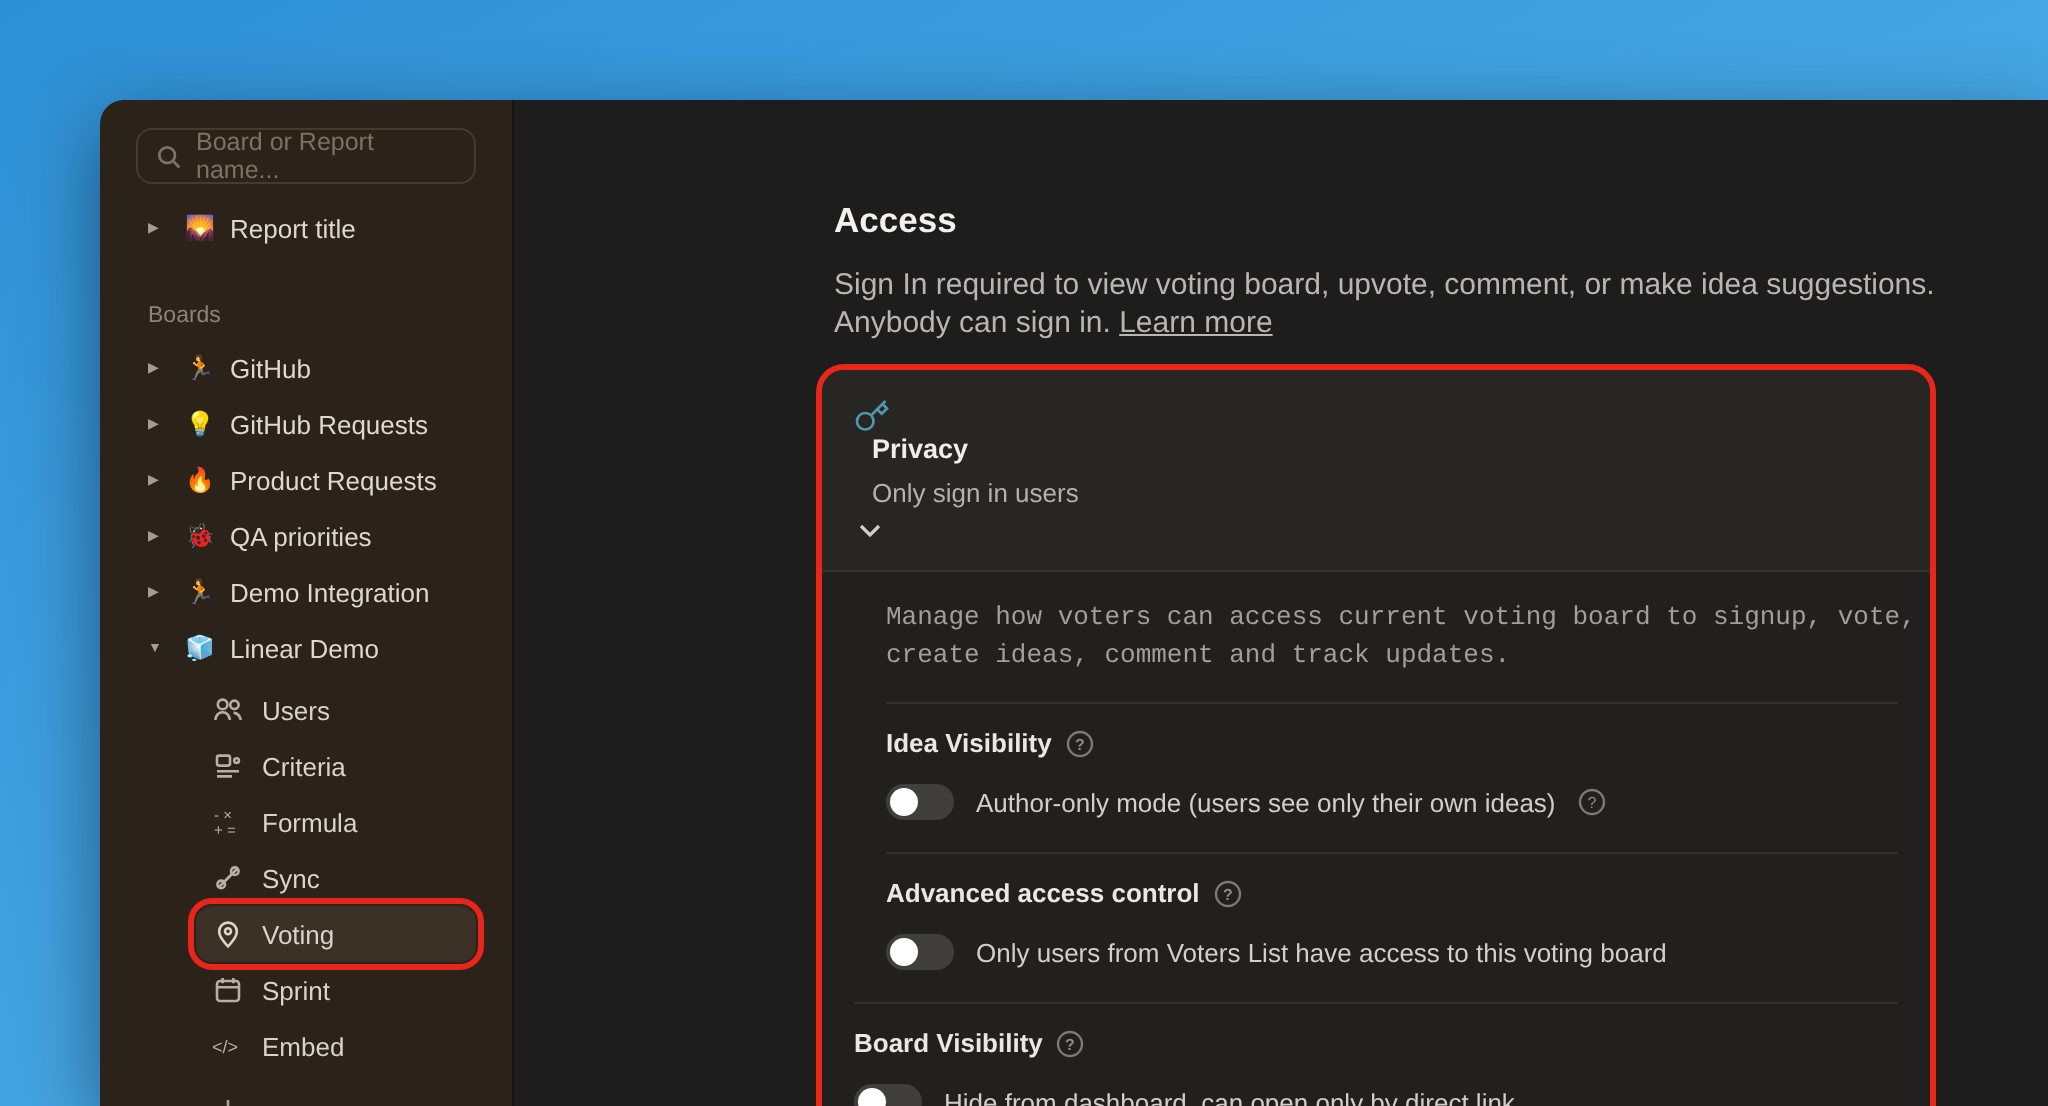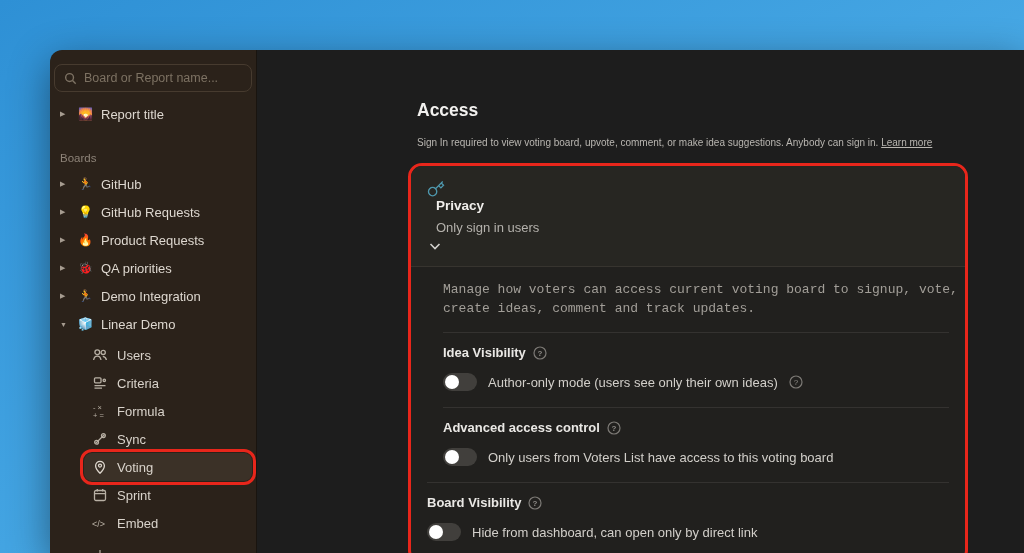--- a/index.html
+++ b/index.html
@@ -10,21 +10,21 @@
     position:relative;
   }
   .window {
     position:absolute; left:50px; top:50px; right:0; bottom:0;
     display:flex; border-radius:12px 0 0 0; overflow:hidden;
     box-shadow:0 12px 40px rgba(0,0,0,.45);
   }
   
   .sidebar {
     width:207px; flex:0 0 207px; background:#2b221a; color:#d9d3cb;
-    padding:14px 4px; border-right:1px solid rgba(0,0,0,.4); font-size:13px;
+    padding:14px 18px; border-right:1px solid rgba(0,0,0,.4); font-size:13px;
   }
   .searchbox {
     height:28px; border:1px solid #473b2f; border-radius:8px;
     display:flex; align-items:center; gap:7px; padding:0 9px;
     color:#7d7263; font-size:12.5px; margin-bottom:6px;
   }
   .searchbox svg { flex:0 0 auto; }
   .row {
     height:28px; display:flex; align-items:center; gap:7px;
     padding:0 6px; border-radius:8px; color:#ded8d0; white-space:nowrap;
@@ -35,21 +35,21 @@
   .subrow {
     height:28px; display:flex; align-items:center; gap:9px;
     margin-left:30px; padding:0 8px; border-radius:8px; color:#d9d3cb;
   }
   .subrow svg { flex:0 0 16px; }
   .subrow.selected { background:#3b3127; outline:3px solid #e8261b; outline-offset:1px; }
   .cuticon { margin-top:4px; opacity:.9; }
   
   .main { flex:1; background:#1d1d1d; padding:50px 0 0 160px; color:#ddd; }
   .page-title { font-size:17.5px; font-weight:bold; color:#f2f1ef; margin-bottom:12px; }
-  .page-desc { font-size:10px; line-height:19px; color:#b9b6b1; width:552px; }
+  .page-desc { font-size:15px; line-height:19px; color:#b9b6b1; width:552px; }
   .page-desc a { color:#b9b6b1; text-decoration:underline; cursor:pointer; }
   .privacy-annotation {
     width:560px; margin:11px 0 0 -9px;
     border:3px solid #e8261b; border-radius:14px; overflow:hidden;
     background:#21201e;
   }
   .card-header {
     background:#272622; display:flex; align-items:flex-start;
     padding:13px 16px 12px 16px; border-bottom:1px solid #37342f;flex-direction:column;
   }

